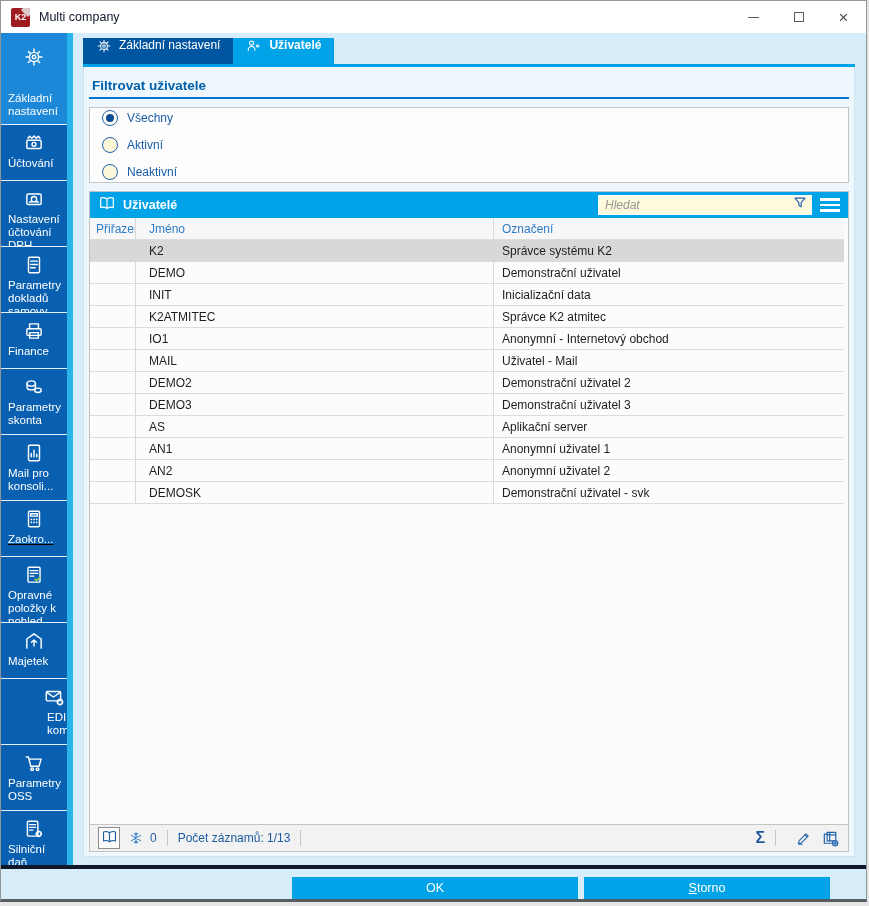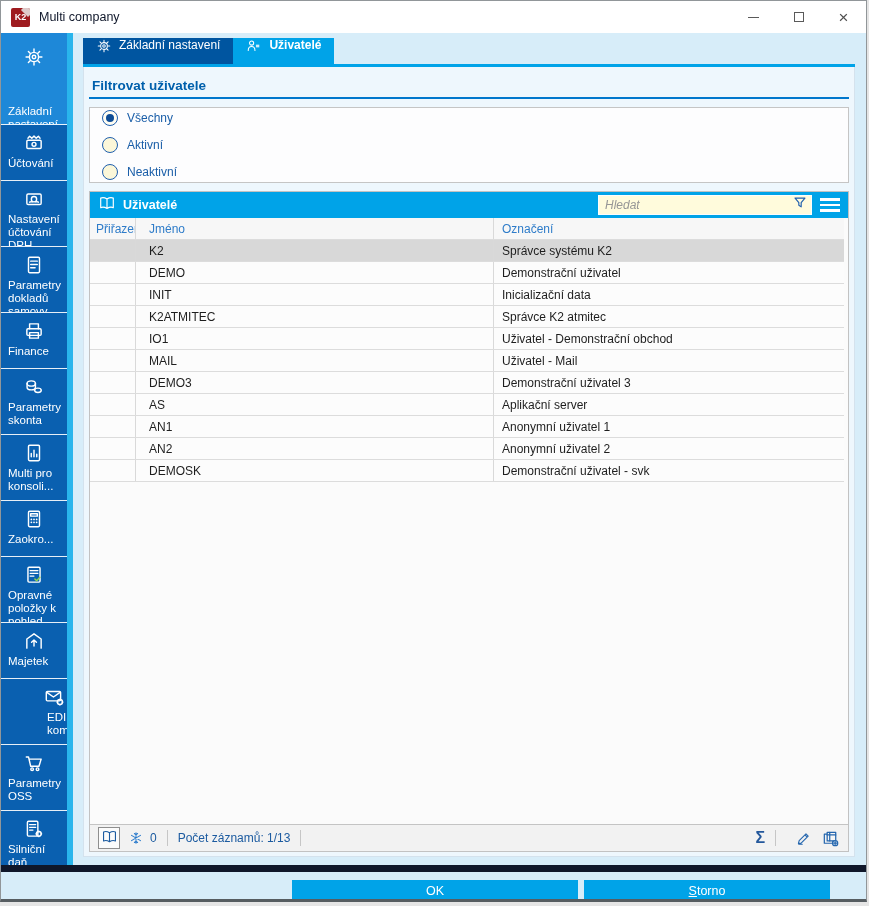--- a/index.html
+++ b/index.html
@@ -67,21 +67,21 @@
   .status-bar{height:27px;border-top:1px solid #c4c4c4;background:#f2f2f2;display:flex;align-items:center;padding:0 8px;flex:none;}
   .book-btn{width:22px;height:22px;border:1px solid #8e8e8e;background:#fbfbfb;display:flex;align-items:center;justify-content:center;cursor:pointer;}
   .snow{margin-left:8px;display:flex;align-items:center;cursor:default;}
   .count0{margin-left:6px;font-size:12px;color:var(--blue-text);}
   .vdiv{width:1px;height:16px;background:#c6c6c6;margin:0 10px;}
   .records{font-size:12px;color:var(--blue-text);}
   .status-right{margin-left:auto;display:flex;align-items:center;}
   .sigma{font-size:16px;font-weight:bold;color:#24589c;cursor:pointer;}
   .sicon{margin-left:9px;display:flex;align-items:center;cursor:pointer;}
   
-  .footer{position:absolute;left:0;right:0;bottom:0;height:34px;background:var(--content-bg);border-top:7px solid #0f172a;}
+  .footer{position:absolute;left:0;right:0;bottom:0;height:34px;background:var(--content-bg);border-top:4px solid #0f172a;}
   .btn{position:absolute;top:8px;height:22px;background:var(--accent);color:#fff;font-size:12.5px;display:flex;align-items:center;justify-content:center;cursor:pointer;}
   .btn-ok{left:291px;width:286px;}
   .btn-storno{left:583px;width:246px;}
   .btn span{display:block;}
   .btn-storno span::first-letter{text-decoration:underline;}
 </style>
 </head>
 <body>
 
 <div class="window">
@@ -97,21 +97,21 @@
           <span class="max-glyph"></span>
         </div>
       <div class="ctrl">
           <span class="close-glyph">×</span>
         </div>
     </div>
   </div>
 
   <div class="app-body">
     <div class="sidebar">
-        <div class="sb-item sel" style="height: 92px; gap: 13px;">
+        <div class="sb-item sel" style="height: 92px;">
           <span class="sb-icon">
             <svg viewBox="0 0 20 20" width="22" height="22" fill="none" stroke="#fff" stroke-width="1.3" stroke-linecap="round" stroke-linejoin="round">
               <circle cx="10" cy="10" r="4.2"></circle>
               <circle cx="10" cy="10" r="1.6"></circle>
               <path d="M10 2.8V5M10 15v2.2M2.8 10H5M15 10h2.2M4.9 4.9l1.6 1.6M13.5 13.5l1.6 1.6M4.9 15.1l1.6-1.6M13.5 6.5l1.6-1.6"></path>
             </svg>
           </span>
           <div class="sb-label">
             <span>Základní</span>
             <span>nastavení</span>
@@ -182,25 +182,25 @@
           </div>
         </div>
         <div class="sb-item" style="height: 66px;">
           <span class="sb-icon">
             <svg viewBox="0 0 20 20" width="22" height="22" fill="none" stroke="#fff" stroke-width="1.3" stroke-linecap="round" stroke-linejoin="round">
               <rect x="5" y="3" width="10" height="14" rx="1"></rect>
               <path d="M7.5 13.5V10.5M10 13.5V7.5M12.5 13.5V11"></path>
             </svg>
           </span>
           <div class="sb-label">
-            <span>Multi pro</span>
+            <span>Mail pro</span>
             <span>konsoli...</span>
           </div>
         </div>
-        <div class="sb-item" style="height: 56px;">
+        <div class="sb-item" style="height: 56px; text-decoration: underline;">
           <span class="sb-icon">
             <svg viewBox="0 0 20 20" width="22" height="22" fill="none" stroke="#fff" stroke-width="1.3" stroke-linecap="round" stroke-linejoin="round">
               <rect x="5" y="3" width="10" height="14" rx="1"></rect>
               <rect x="7" y="5.2" width="6" height="2.2"></rect>
               <path d="M7.6 10.4h.01M10 10.4h.01M12.4 10.4h.01M7.6 13h.01M10 13h.01M12.4 13h.01" stroke-width="1.6"></path>
             </svg>
           </span>
           <div class="sb-label">
             <span>Zaokro...</span>
           </div>
@@ -355,26 +355,31 @@
                 <div class="tc c3">Inicializační data</div>
               </div>
               <div class="trow">
                 <div class="tc c1"></div>
                 <div class="tc c2">K2ATMITEC</div>
                 <div class="tc c3">Správce K2 atmitec</div>
               </div>
               <div class="trow">
                 <div class="tc c1"></div>
                 <div class="tc c2">IO1</div>
-                <div class="tc c3">Uživatel - Demonstrační obchod</div>
+                <div class="tc c3">Anonymní - Internetový obchod</div>
               </div>
               <div class="trow">
                 <div class="tc c1"></div>
                 <div class="tc c2">MAIL</div>
                 <div class="tc c3">Uživatel - Mail</div>
+              </div>
+              <div class="trow">
+                <div class="tc c1"></div>
+                <div class="tc c2">DEMO2</div>
+                <div class="tc c3">Demonstrační uživatel 2</div>
               </div>
               <div class="trow">
                 <div class="tc c1"></div>
                 <div class="tc c2">DEMO3</div>
                 <div class="tc c3">Demonstrační uživatel 3</div>
               </div>
               <div class="trow">
                 <div class="tc c1"></div>
                 <div class="tc c2">AS</div>
                 <div class="tc c3">Aplikační server</div>

